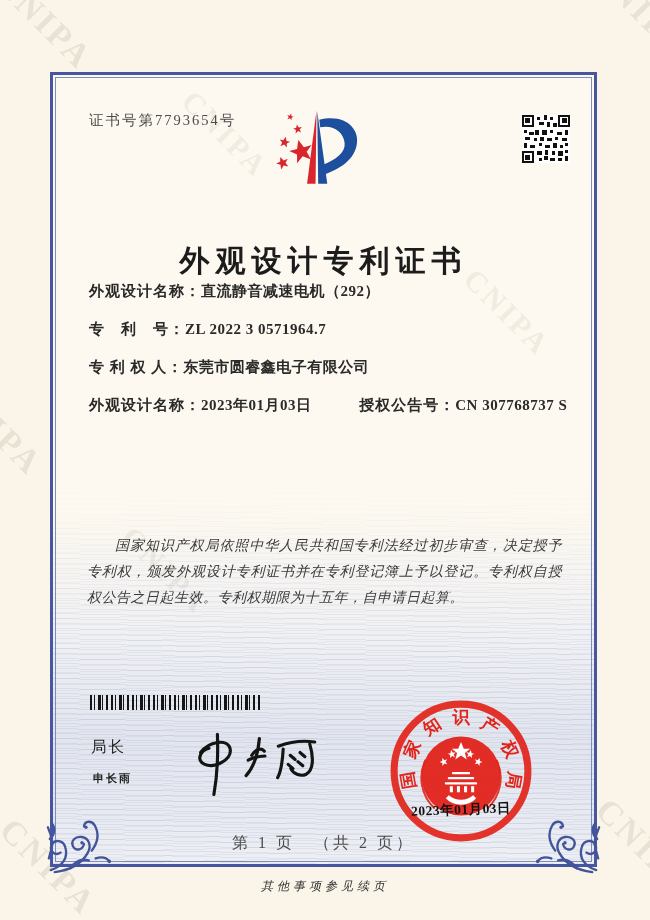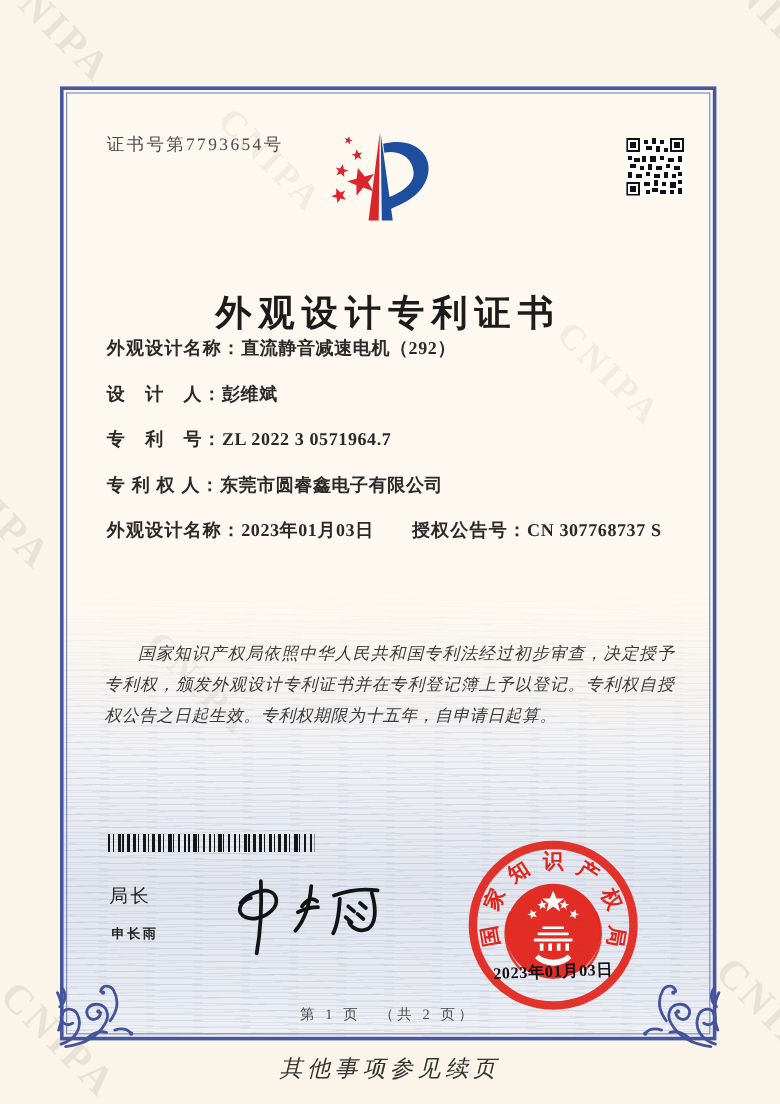--- a/index.html
+++ b/index.html
@@ -41,21 +41,21 @@
   .qr{position:absolute;right:24px;top:40px;width:48px;height:48px;}
   .title{
     position:absolute;left:0;right:0;top:122px;text-align:center;
     font-size:30px;font-weight:bold;letter-spacing:6px;color:#1c1c1c;margin-top:44px;
   }
   
   .fields{position:absolute;left:36px;right:30px;top:197px;font-size:15px;color:#2a2a2a;font-weight:bold;}
   .frow{height:38px;line-height:38px;white-space:nowrap;}
   .flabel{letter-spacing:1px;}
   .fvalue{letter-spacing:0.5px;}
-  .grant-gap{margin-left:28px;}
+  .grant-gap{margin-left:44px;}
   
   .paras{
     position:absolute;left:34px;right:32px;top:458px;
     font-size:14px;line-height:26px;font-style:italic;color:#3a3a3a;
     text-align:justify;letter-spacing:0.5px;
   }
   .paras p{margin:0;text-indent:2em;}
   
   .barcode{
     position:absolute;left:37px;top:620px;width:172px;height:15px;z-index:2;
@@ -70,29 +70,29 @@
   .sig-name{position:absolute;left:40px;top:696px;font-size:11px;letter-spacing:2px;color:#1e1e1e;z-index:2;font-weight:bold;}
   .sig-hand{position:absolute;left:128px;top:648px;width:168px;height:80px;z-index:2;}
   .seal{position:absolute;left:332px;top:620px;width:152px;height:152px;z-index:2;}
   .seal-date{
     position:absolute;left:332px;top:726px;width:152px;text-align:center;z-index:3;
     font-size:13.5px;font-weight:bold;color:#111;letter-spacing:0.5px;transform:rotate(-2deg);
     font-family:"Liberation Serif","DejaVu Serif",serif;
   }
   .page-info{
     position:absolute;left:0;right:0;bottom:10px;text-align:center;z-index:2;
-    font-size:12px;letter-spacing:3px;color:#4c4c4c;
+    font-size:16px;letter-spacing:3px;color:#4c4c4c;
   }
   .flourish{position:absolute;width:78px;height:78px;z-index:4;}
   .flourish.bl{left:-10px;bottom:-12px;}
   .flourish.br{right:-10px;bottom:-12px;transform:scaleX(-1);}
   
   .cont-note{
     position:absolute;left:0;right:0;top:878px;text-align:center;z-index:1;
-    font-size:19px;font-style:italic;letter-spacing:4px;color:#333;
+    font-size:12px;font-style:italic;letter-spacing:4px;color:#333;
   }
 </style>
 </head>
 <body>
 
 <div class="wm" style="left:-16px;top:2px">CNIPA</div>
 <div class="wm" style="left:580px;top:-10px">CNIPA</div>
 <div class="wm" style="left:-66px;top:408px">CNIPA</div>
 <div class="wm" style="left:-12px;top:848px">CNIPA</div>
 <div class="wm" style="left:584px;top:828px">CNIPA</div>
@@ -173,23 +173,20 @@
     </g>
   </svg>
 
   <div class="title">外观设计专利证书</div>
 
   <div class="fields">
     <div class="frow">
       <span class="flabel">外观设计名称：</span><span class="fvalue">直流静音减速电机（292）</span>
     </div>
     <div class="frow">
-      <span class="flabel">设　计　人：</span><span class="fvalue">彭维斌</span>
-    </div>
-    <div class="frow">
       <span class="flabel">专　利　号：</span><span class="fvalue">ZL 2022 3 0571964.7</span>
     </div>
     <div class="frow">
       <span class="flabel">专 利 权 人：</span><span class="fvalue">东莞市圆睿鑫电子有限公司</span>
     </div>
     <div class="frow">
       <span class="flabel">外观设计名称：</span><span class="fvalue">2023年01月03日</span>
       <span class="flabel grant-gap">授权公告号：</span><span class="fvalue">CN 307768737 S</span>
     </div>
   </div>

